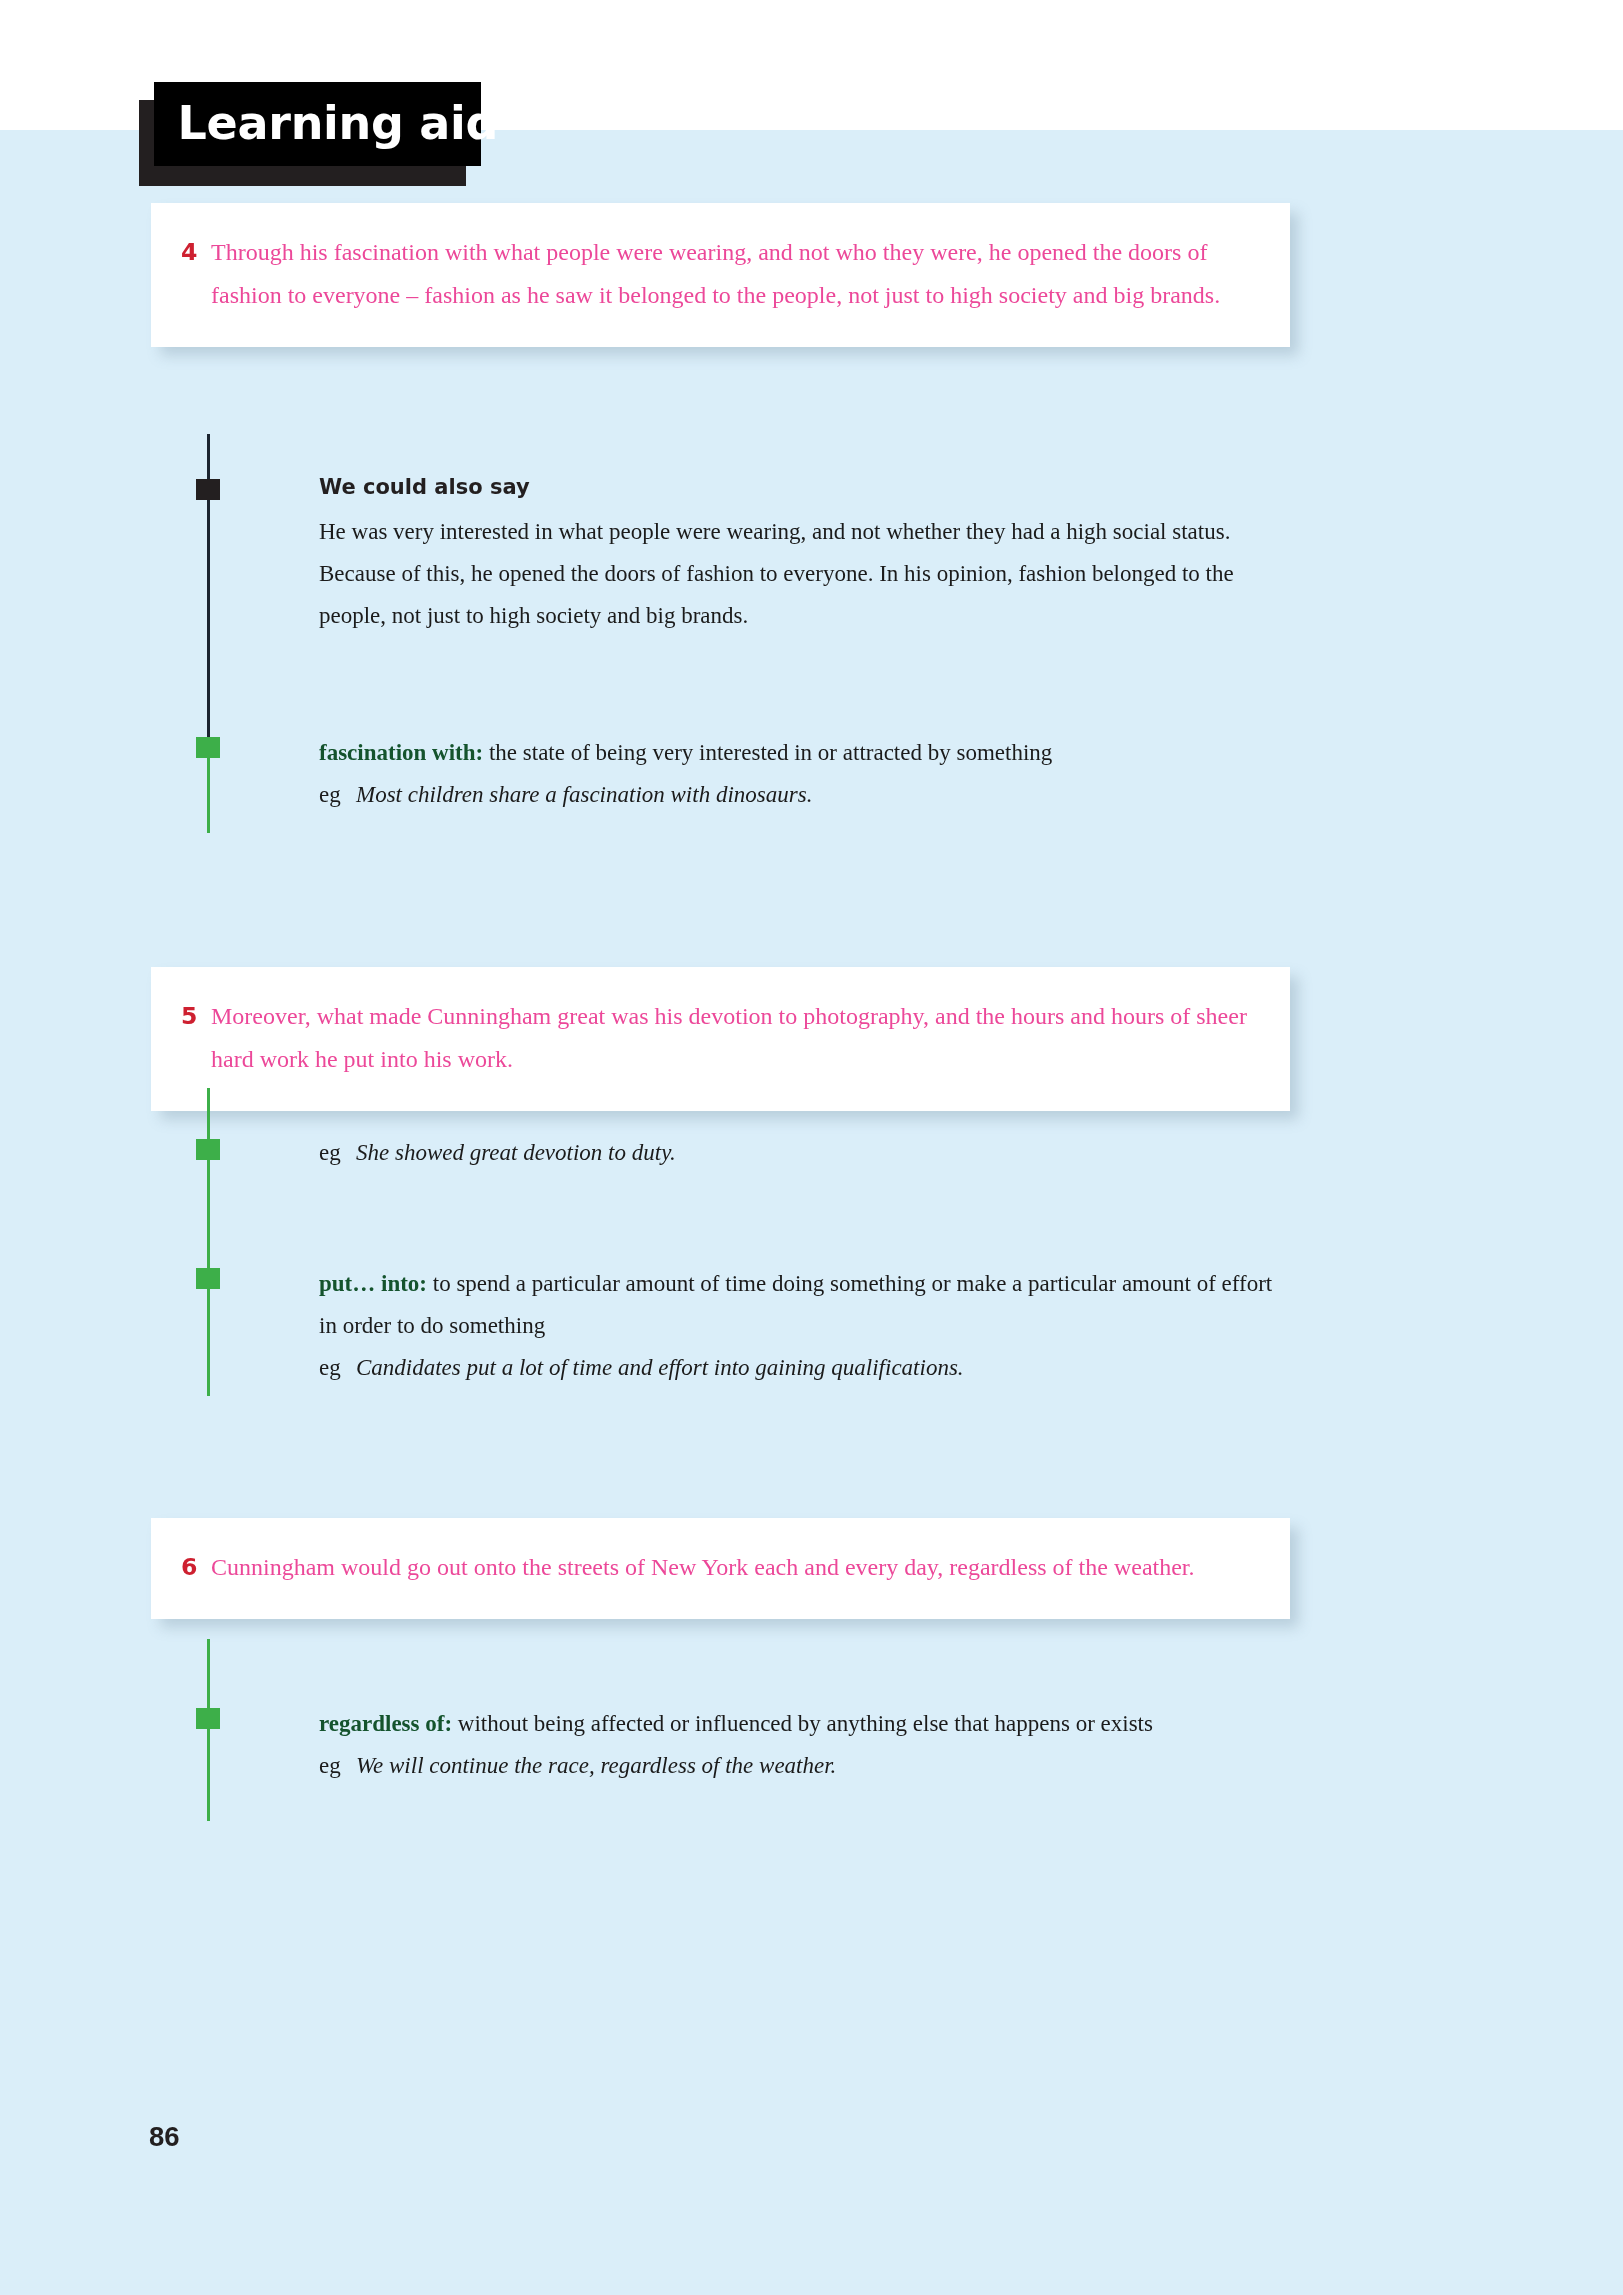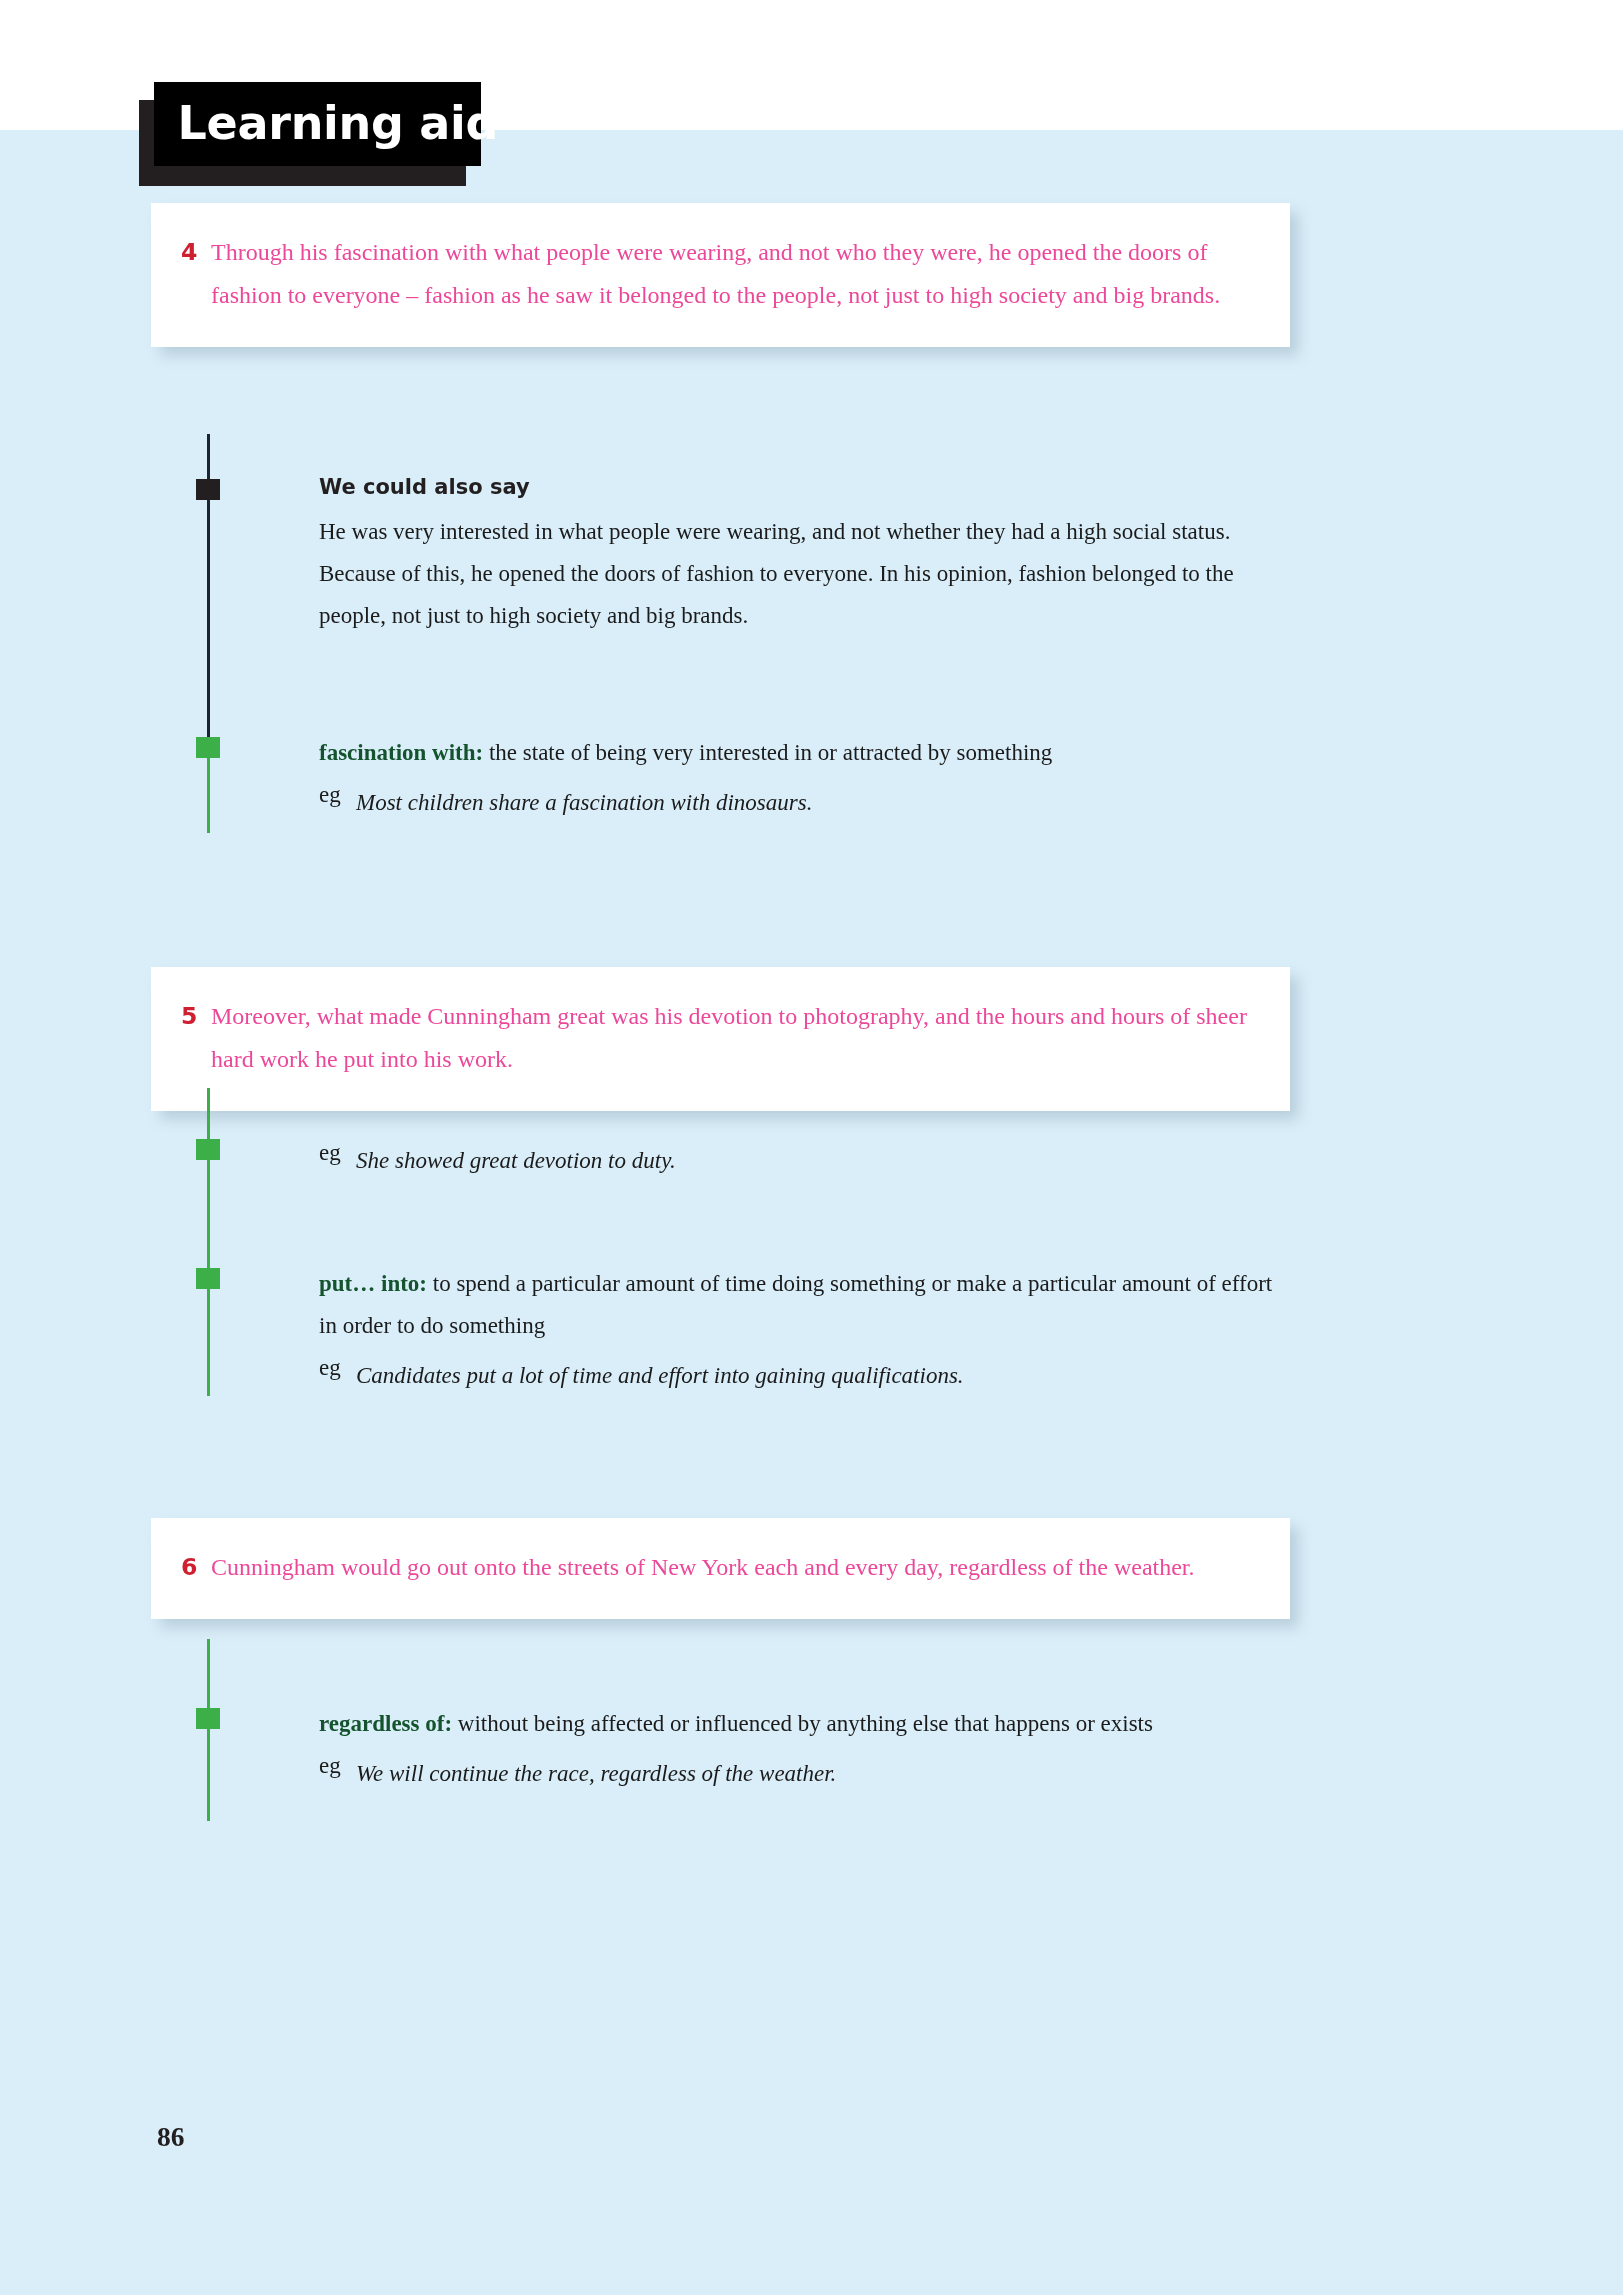--- a/index.html
+++ b/index.html
@@ -156,34 +156,32 @@
     display: flex;
   }
   .gloss-eg-label {
     flex: 0 0 auto;
     width: 37px;
     font-style: normal;
   }
   .gloss-eg-text {
     flex: 1 1 auto;
     font-style: italic;
-    margin-top: 8px;
   }
 
   
   .page-number {
     position: absolute;
     left: 149px;
     top: 2119px;
-    font-family: Liberation Serif, serif;
+    font-family: Liberation Sans, sans-serif;
     font-weight: bold;
     font-size: 27.5px;
     line-height: 35px;
     color: #231f20;
-    margin-left: 8px;
   }
 </style>
 </head>
 <body>
 
 <div class="page-bg-top"></div>
 <div class="page-bg-body"></div>
 
 <div class="header-wrap">
   <div class="header-shadow"></div>

